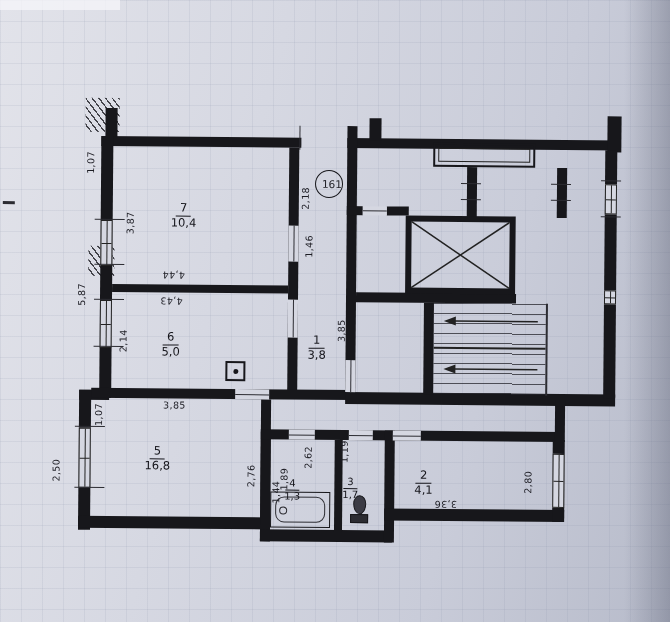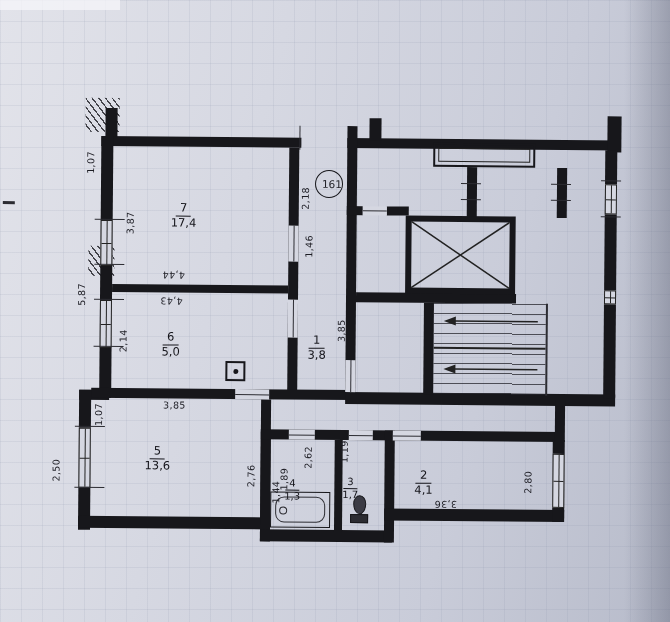--- a/index.html
+++ b/index.html
@@ -154,29 +154,29 @@
     <div class="thin" style="left:550px;top:198px;width:20px;height:1px;"></div>
     <div class="thin" style="left:600px;top:178px;width:20px;height:1px;"></div>
     <div class="thin" style="left:600px;top:214px;width:20px;height:1px;"></div>
 
     <div class="badge" style="left:314px;top:170px;justify-content:flex-end;">
       <span>161</span>
     </div>
 
     <div class="room-label" style="left:170px;top:203px;">
       <span class="num">7</span>
-      <span>17,4</span>
+      <span>10,4</span>
     </div>
     <div class="room-label" style="left:162px;top:332px;">
       <span class="num">6</span>
       <span>5,0</span>
     </div>
     <div class="room-label" style="left:146px;top:446px;">
       <span class="num">5</span>
-      <span>13,6</span>
+      <span>16,8</span>
     </div>
     <div class="room-label" style="left:308px;top:334px;">
       <span class="num">1</span>
       <span>3,8</span>
     </div>
     <div class="room-label small" style="left:286px;top:478px;">
       <span class="num">4</span>
       <span>1,3</span>
     </div>
     <div class="room-label small" style="left:344px;top:476px;">

